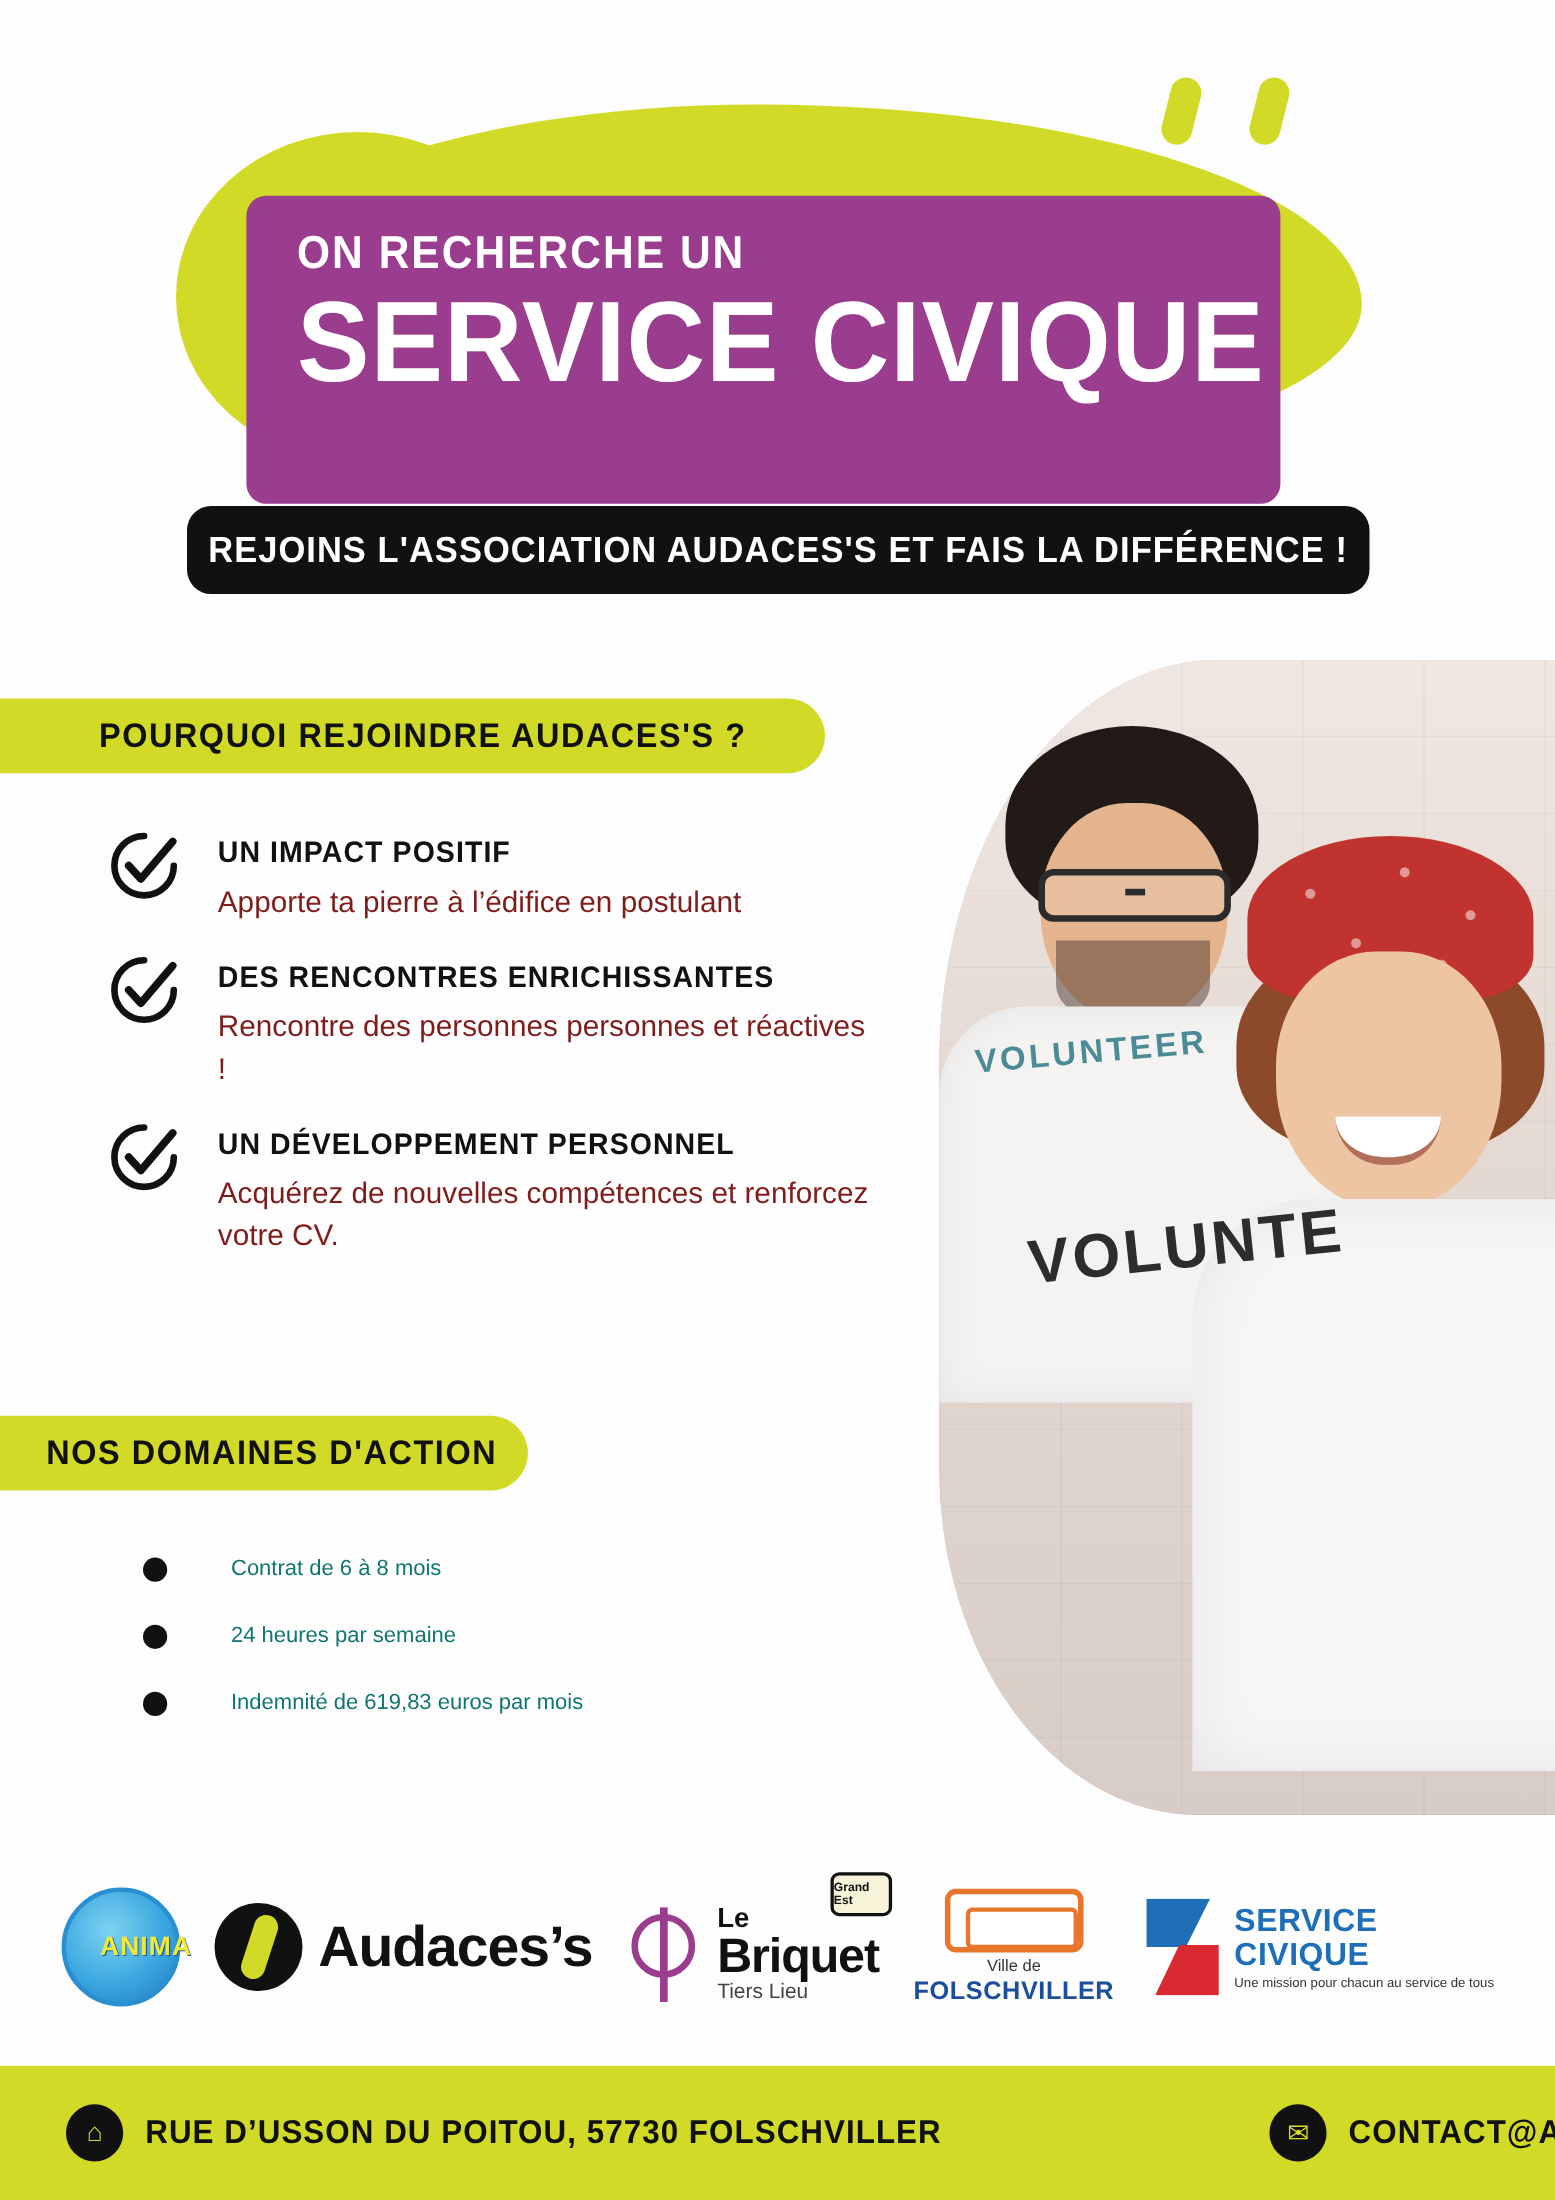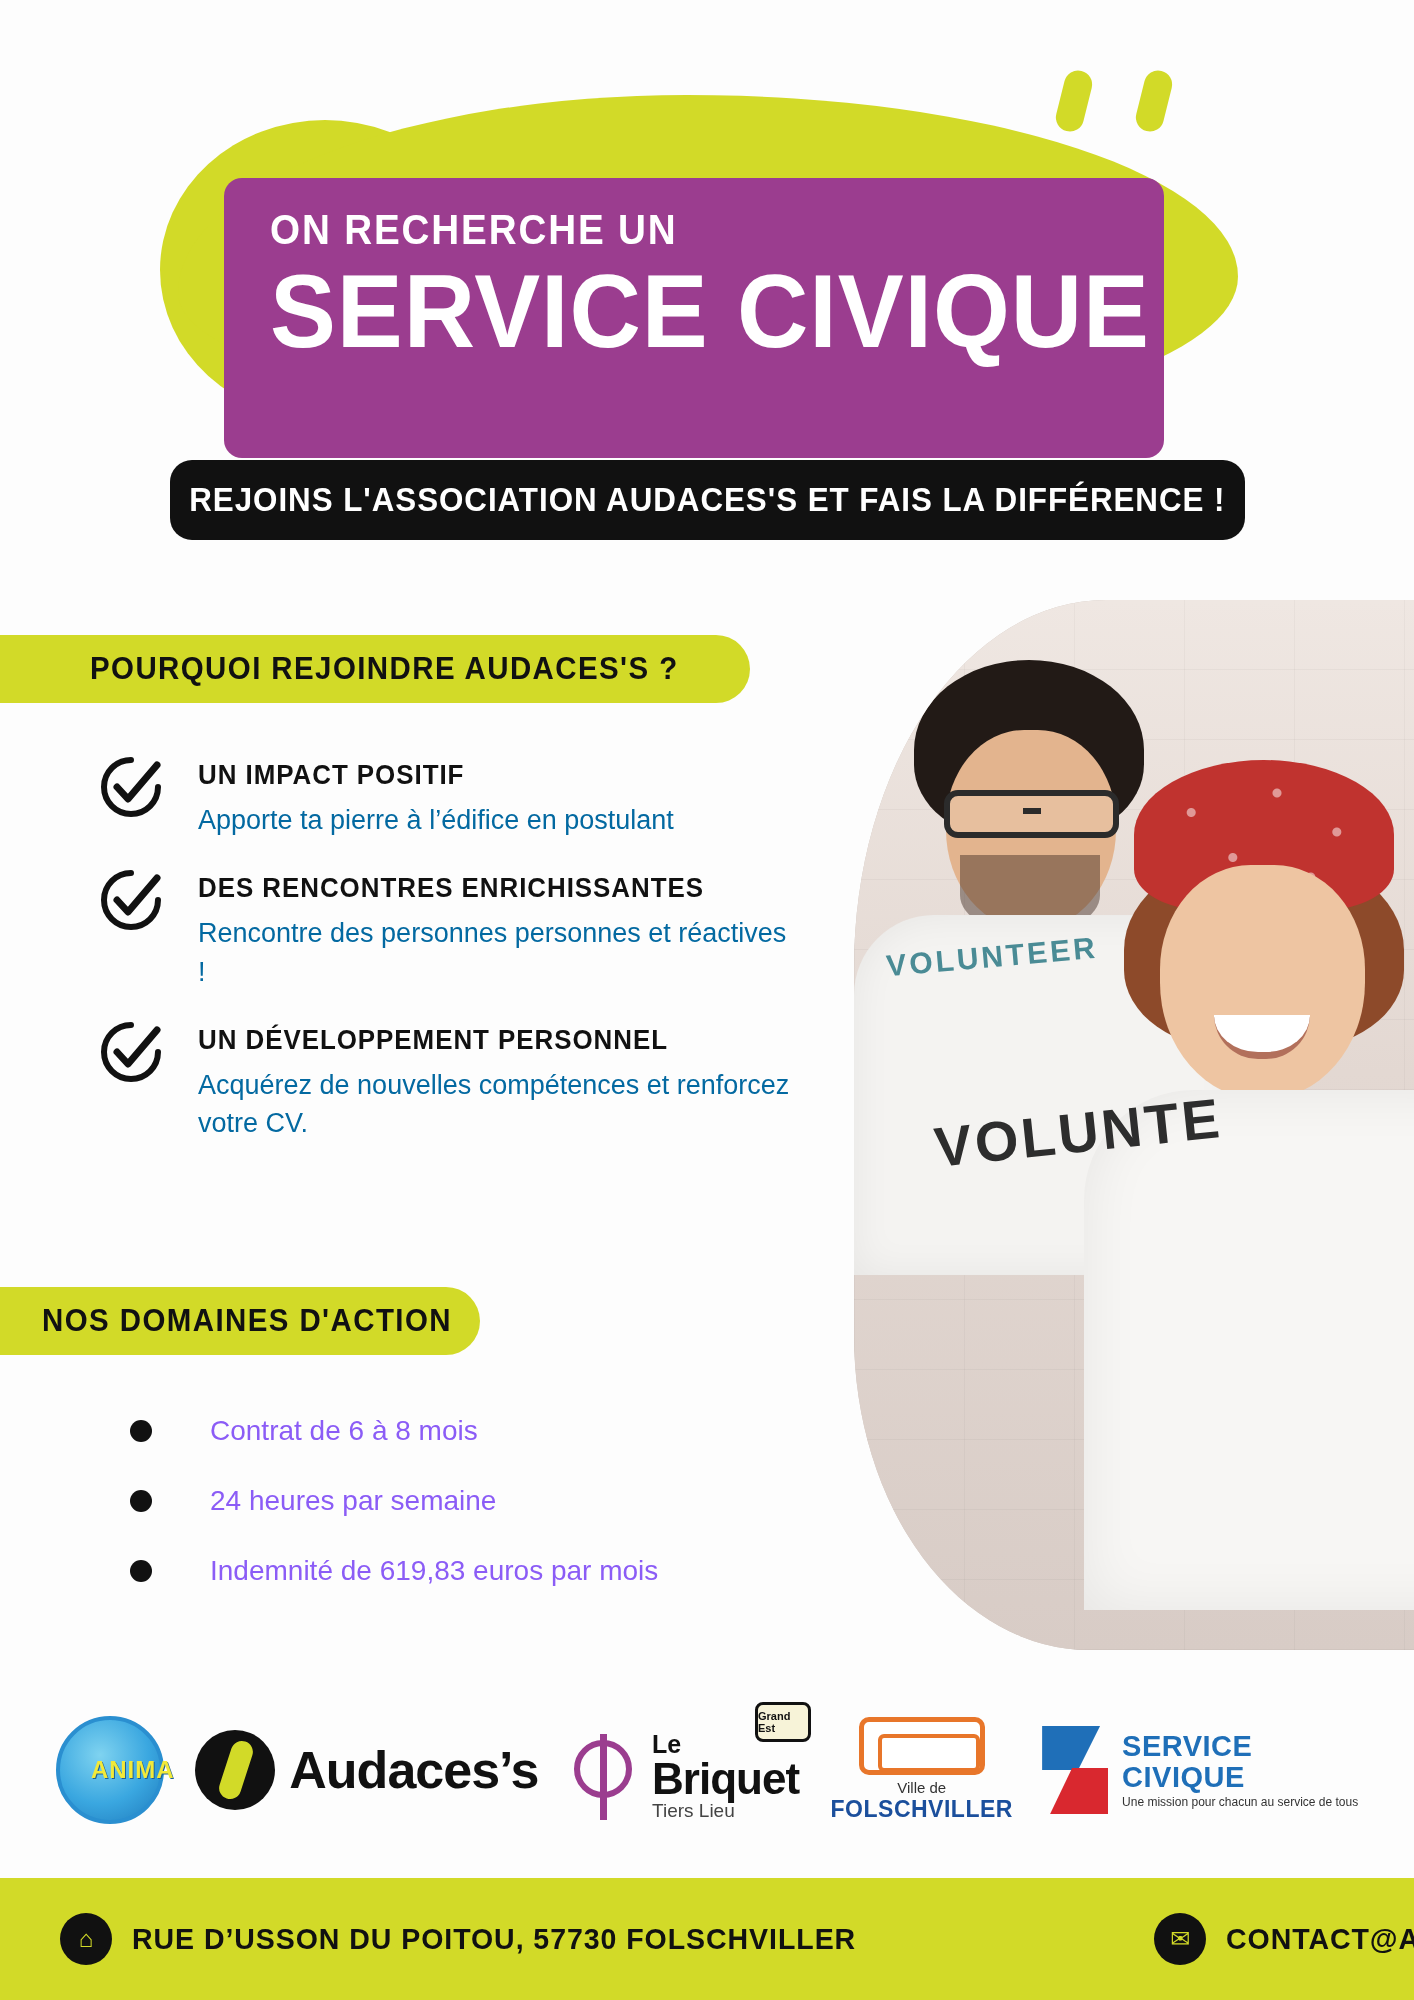--- a/index.html
+++ b/index.html
@@ -257,29 +257,29 @@
   .benefits { position: absolute; left: 100px; top: 754px; width: 700px; z-index: 5; }
   .benefit { position: relative; padding-left: 98px; margin-bottom: 34px; }
   .check-icon { position: absolute; left: 0; top: -4px; width: 62px; height: 62px; }
   .benefit-title {
     font-size: 27px; font-weight: bold; color: #111;
     letter-spacing: 1px; transform: scaleX(0.96);
     transform-origin: left center;
     margin-top: 6px;
   }
   .benefit-desc {
-    font-size: 27px; color: #0369a1; line-height: 1.42; margin-top: 10px;
+    font-size: 27px; color: #7f1d1d; line-height: 1.42; margin-top: 10px;
     max-width: 620px;
   }
 
   
   .domains { position: absolute; left: 130px; top: 1415px; z-index: 5; }
   .domain-item { display: flex; align-items: center; margin-bottom: 38px; }
   .bullet { width: 22px; height: 22px; background: #111; border-radius: 50%; margin-right: 58px; }
-  .domain-text { font-size: 28px; color: #8b5cf6; }
+  .domain-text { font-size: 20px; color: #0f766e; }
 
   
   .logos {
     position: absolute;
     left: 0; top: 1700px;
     width: 1414px; height: 140px;
     display: flex;
     align-items: center;
     justify-content: space-around;
     padding: 0 40px;

